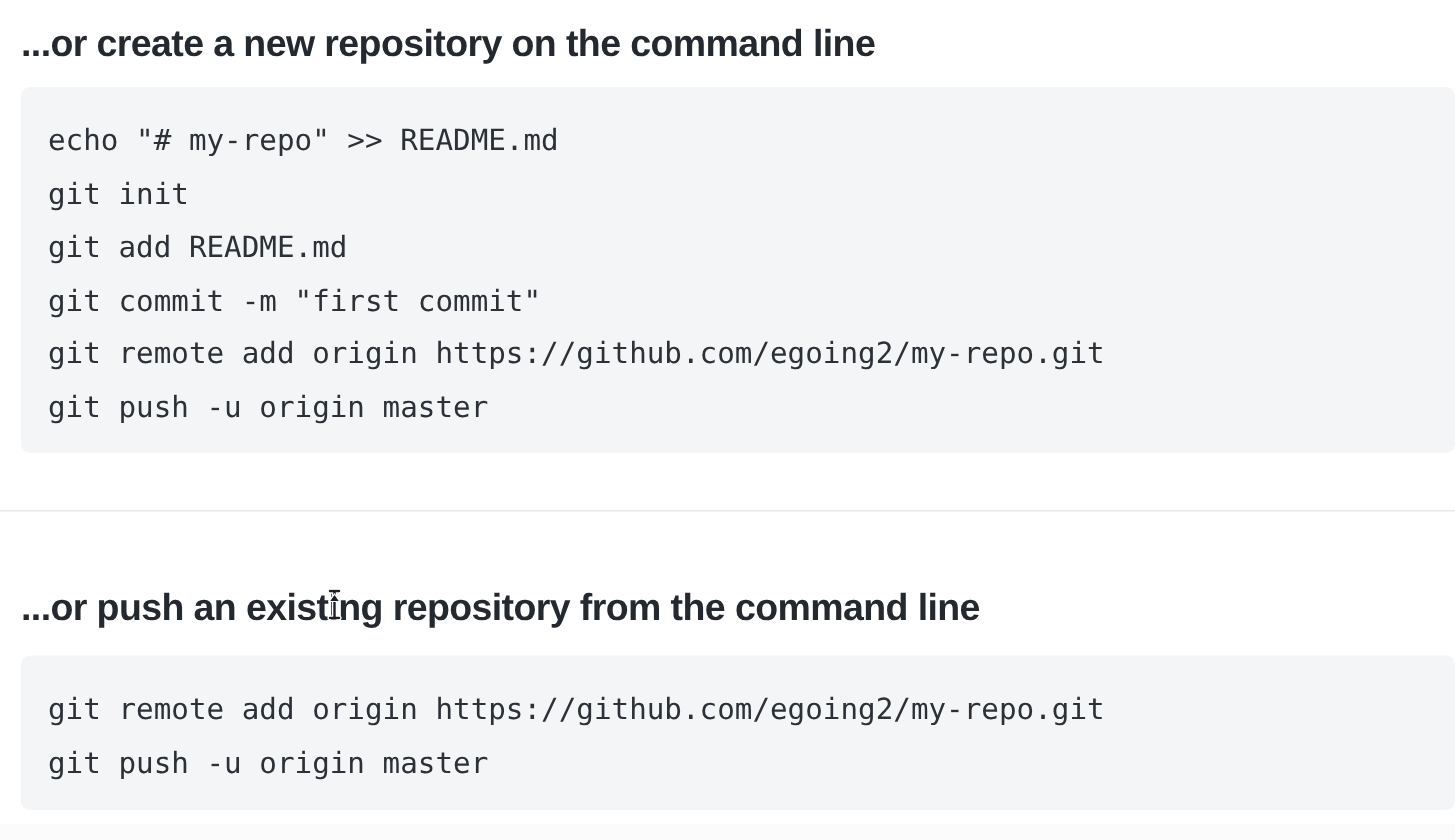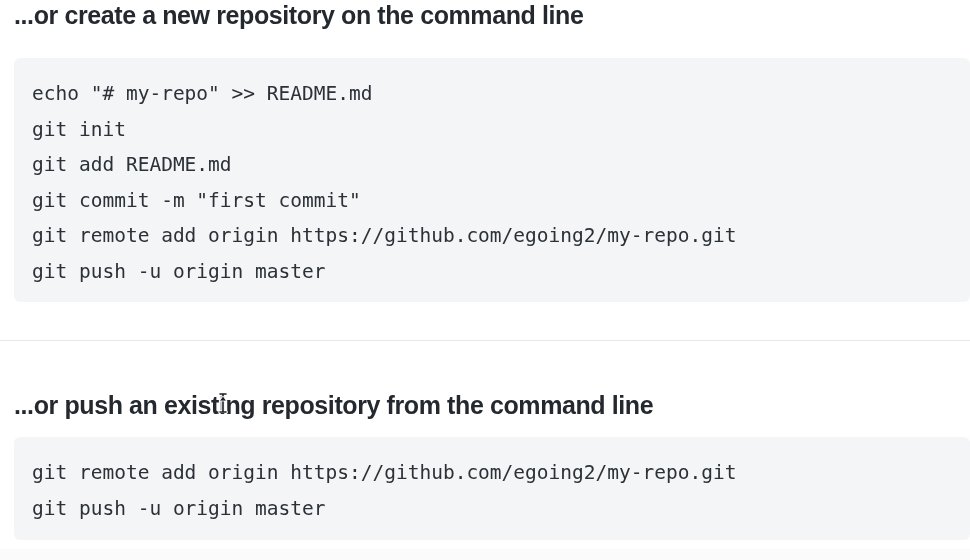--- a/index.html
+++ b/index.html
@@ -38,21 +38,21 @@
     font-size: 25px;
     font-weight: bold;
     letter-spacing: -0.4px;
     color: #24292f;
     margin: 0;
     padding: 0 0 0 14px;
     line-height: 1.25;
     white-space: nowrap;
   }
 
-  .heading-one { }
+  .heading-one { padding-top: 14px; }
   .heading-two { padding-top: 20px; }
 
   .code-block {
     background: #f4f5f7;
     border-radius: 6px;
     margin: 0;
     box-sizing: border-box;
     font-family: "DejaVu Sans Mono", "Liberation Mono", monospace;
     font-size: 19.5px;
     line-height: 35.5px;

